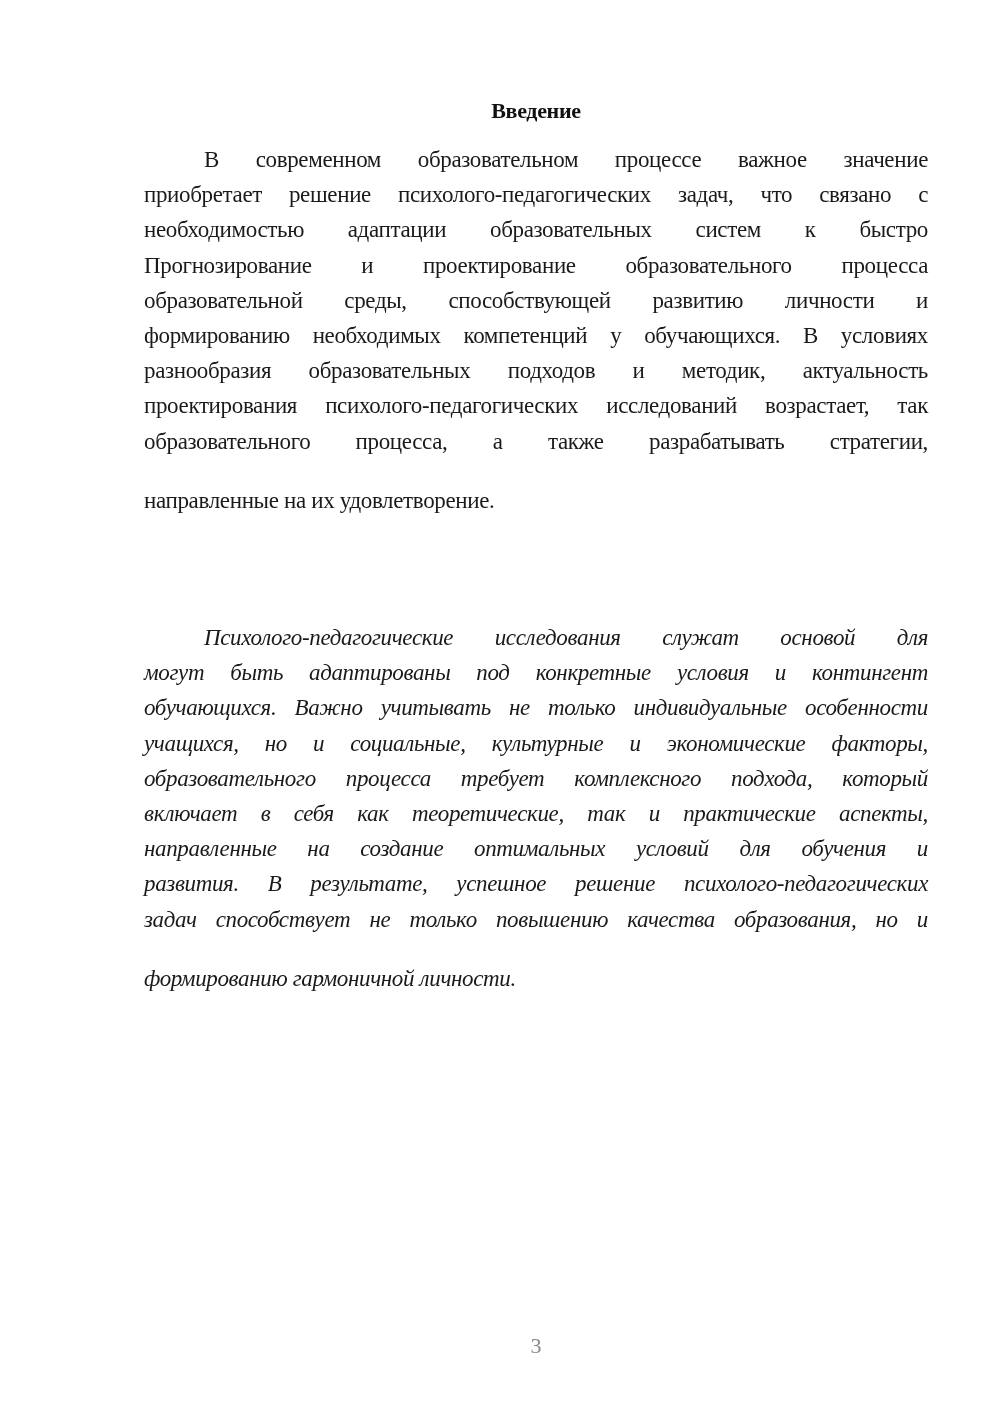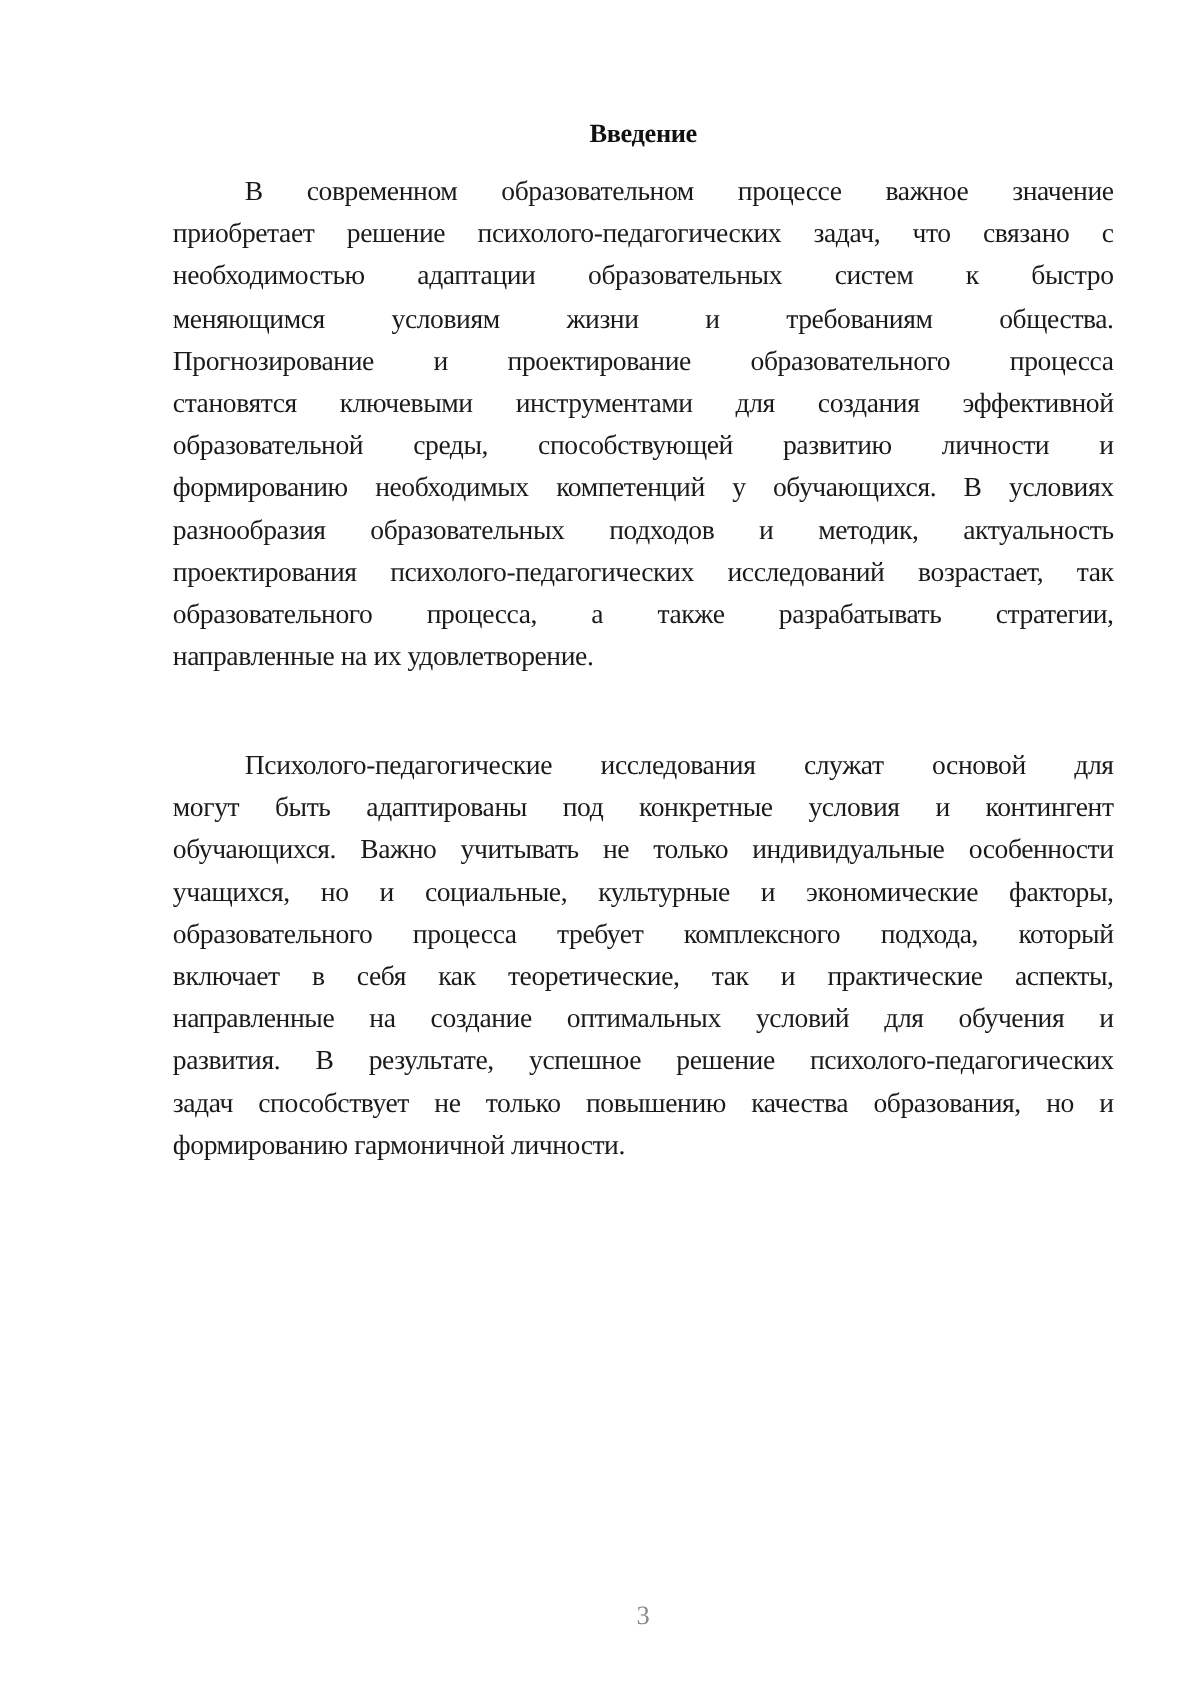--- a/index.html
+++ b/index.html
@@ -47,26 +47,27 @@
       line-height: 35.2px;
       white-space: nowrap;
       text-align: justify;
       text-align-last: justify;
       display: block;
       overflow: visible;
     }
     .line.last {
       text-align: right;
       text-align-last: left;
+      margin-top: 24px;
     }
     .line.indent {
       padding-left: 60px;
     }
     #para-1 { top: 142px; }
-    #para-2 { top: 620px; }
+    #para-2 { top: 620px; font-style: italic; }
     .page-number {
       position: absolute;
       top: 1332px;
       left: 0;
       width: 1072px;
       text-align: center;
       font-size: 22px;
       line-height: 28px;
       color: #888;
     }
@@ -74,23 +75,21 @@
 </head>
 <body>
 
 <div class="page">
   <div class="heading">Введение</div>
 
   <div class="para" id="para-1">
     <span class="line indent">В современном образовательном процессе важное значение</span>
     <span class="line">приобретает решение психолого-педагогических задач, что связано с</span>
     <span class="line">необходимостью адаптации образовательных систем к быстро</span>
-    <span class="line">меняющимся условиям жизни и требованиям общества.</span>
     <span class="line">Прогнозирование и проектирование образовательного процесса</span>
-    <span class="line">становятся ключевыми инструментами для создания эффективной</span>
     <span class="line">образовательной среды, способствующей развитию личности и</span>
     <span class="line">формированию необходимых компетенций у обучающихся. В условиях</span>
     <span class="line">разнообразия образовательных подходов и методик, актуальность</span>
     <span class="line">проектирования психолого-педагогических исследований возрастает, так</span>
     <span class="line">образовательного процесса, а также разрабатывать стратегии,</span>
     <span class="line last">направленные на их удовлетворение.</span>
   </div>
 
   <div class="para" id="para-2">
     <span class="line indent">Психолого-педагогические исследования служат основой для</span>

